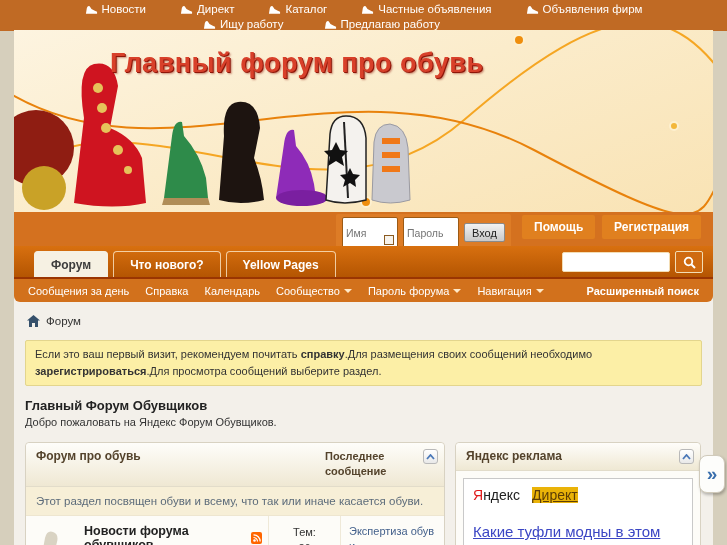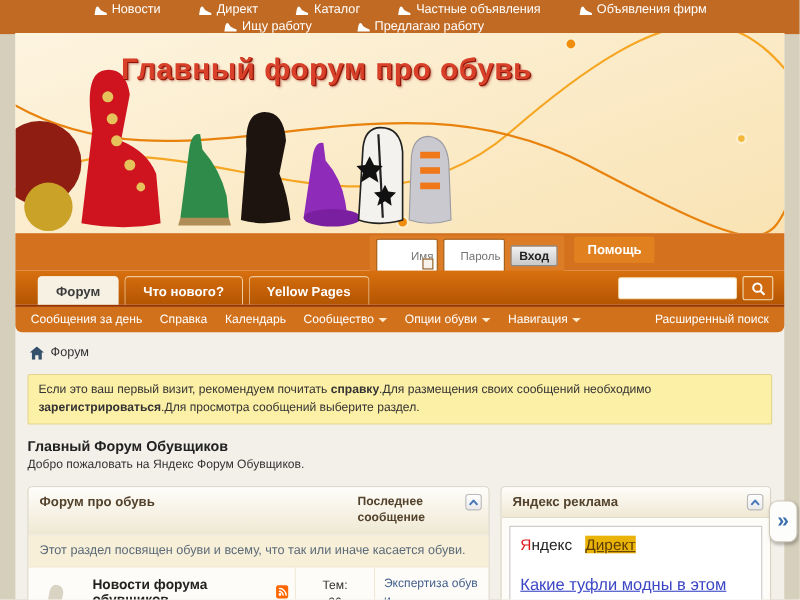--- a/index.html
+++ b/index.html
@@ -22,22 +22,22 @@
   .banner-waves { position:absolute; left:0; top:0; }
   .banner-title { position:absolute; left:96px; top:18px; font-size:27px; font-weight:bold; color:#d8402a;
                   text-shadow:1px 1px 0 #8e1608, 2px 2px 2px rgba(142,22,8,.45); letter-spacing:.5px; }
   .banner-shoes { position:absolute; left:0; top:28px; }
 
   
   .login-band { position:relative; width:699px; height:34px; background:#d4711f; }
   .login-controls { position:absolute; left:322px; top:2px; display:flex; align-items:center; gap:5px;
                     background:#dd7c26; padding:3px 6px; border-radius:2px; }
   .login-input { width:56px; height:31px; border:1px solid #9c5a14; border-radius:2px; font-size:10.5px;
-                 padding:0 3px; color:#555; background:#fff;text-align:right; }
-  .btn-login { height:19px; font-size:11px; font-weight:bold; color:#222; padding:0 7px;
+                 padding:0 3px; color:#555; background:#fff; }
+  .btn-login { height:19px; font-size:11px; font-weight:normal; color:#222; padding:0 7px;
                background:linear-gradient(#f2f2f2,#c9c9c9); border:1px solid #8a8a8a; border-radius:2px; cursor:pointer; }
   .band-btn { position:absolute; top:3px; height:24px; background:#e0801f; border:none; border-radius:2px;
               color:#fff; font-weight:bold; font-size:12px; padding:4px 12px; cursor:pointer; }
   .btn-help { left:508px; }
   .btn-register { left:588px; }
   .remember { position:absolute; left:330px; top:23px; display:flex; align-items:center; gap:4px;
               color:#ffe9c8; font-size:16px; cursor:pointer;flex-direction:column; }
   .remember .box { width:10px; height:10px; background:#f7f3ec; border:1px solid #8a5a20; display:inline-block; }
 
   
@@ -52,21 +52,21 @@
   .searchbox { position:absolute; right:10px; top:5px; display:flex; gap:5px; align-items:center; }
   .search-input { width:108px; height:20px; border:1px solid #f3ddb4; border-radius:2px; background:#fff; padding:0 4px; font-size:11px; }
   .search-btn { width:28px; height:22px; background:#cf6a10; border:1px solid #f3ddb4; border-radius:2px;
                 display:flex; align-items:center; justify-content:center; cursor:pointer; }
 
   
   .menubar { position:relative; width:699px; height:23px; background:#d2711c; border-radius:0 0 6px 6px;
              display:flex; align-items:center; padding:0 14px; gap:16px; }
   .menu-item { color:#fff; font-size:11px; cursor:pointer; display:flex; align-items:center; gap:4px; white-space:nowrap; }
   .chev { width:0; height:0; border-left:4px solid transparent; border-right:4px solid transparent; border-top:4px solid #ffe9c8; }
-  .menu-right { margin-left:auto; }
+  .menu-right { margin-left:auto;font-weight:bold; }
 
   
   .content { padding:13px 11px 0 11px; }
   .breadcrumb { display:flex; align-items:center; gap:6px; font-size:11.5px; color:#333; margin-bottom:13px; padding-left:2px; }
   .notice { background:#fcefa6; border:1px solid #e3d58d; border-radius:2px; padding:5px 9px;
             font-size:11px; color:#333; line-height:1.55; margin-bottom:12px; }
   .notice b { cursor:pointer; }
   .welcome-title { font-size:13px; font-weight:bold; color:#222; margin-bottom:3px; }
   .welcome-sub { font-size:11px; color:#333; margin-bottom:14px; }
 
@@ -197,20 +197,21 @@
     <h1 class="banner-title">Главный форум про обувь</h1>
   </div>
 
   <div class="login-band">
     <div class="login-controls">
       <input class="login-input" placeholder="Имя" style="">
       <input class="login-input" placeholder="Пароль" style="">
       <button class="btn-login">Вход</button>
     </div>
     <button class="band-btn btn-help">Помощь</button>
+    <button class="band-btn btn-register">Регистрация</button>
     <label class="remember">
       <span class="box"></span>
       <span>Запомнить?</span>
     </label>
   </div>
 
   <div class="tabstrip">
     <div class="tab first active">Форум</div>
     <div class="tab">Что нового?</div>
     <div class="tab">Yellow Pages</div>
@@ -233,21 +234,21 @@
         <span>Справка</span>
       </span>
     <span class="menu-item">
         <span>Календарь</span>
       </span>
     <span class="menu-item">
         <span>Сообщество</span>
         <span class="chev"></span>
       </span>
     <span class="menu-item">
-        <span>Опции обуви</span>
+        <span>Пароль форума</span>
         <span class="chev"></span>
       </span>
     <span class="menu-item">
         <span>Навигация</span>
         <span class="chev"></span>
       </span>
     <span class="menu-item menu-right">
         <span>Расширенный поиск</span>
       </span>
   </div>

